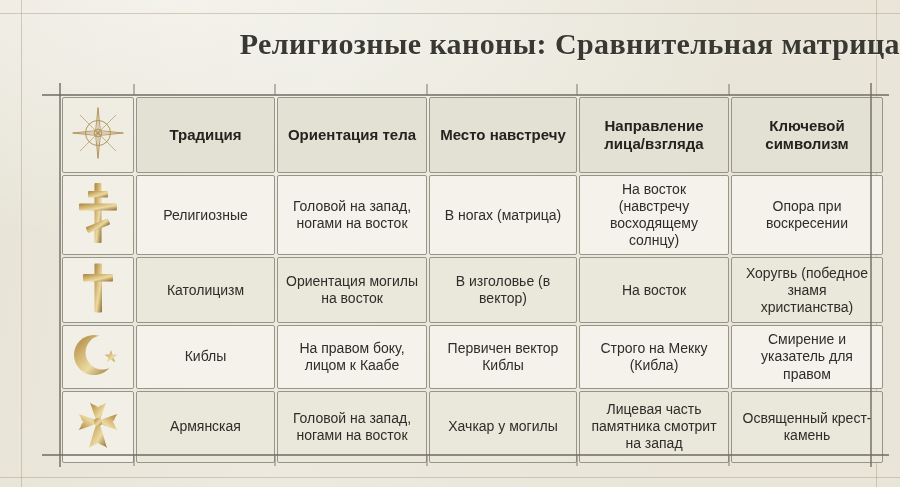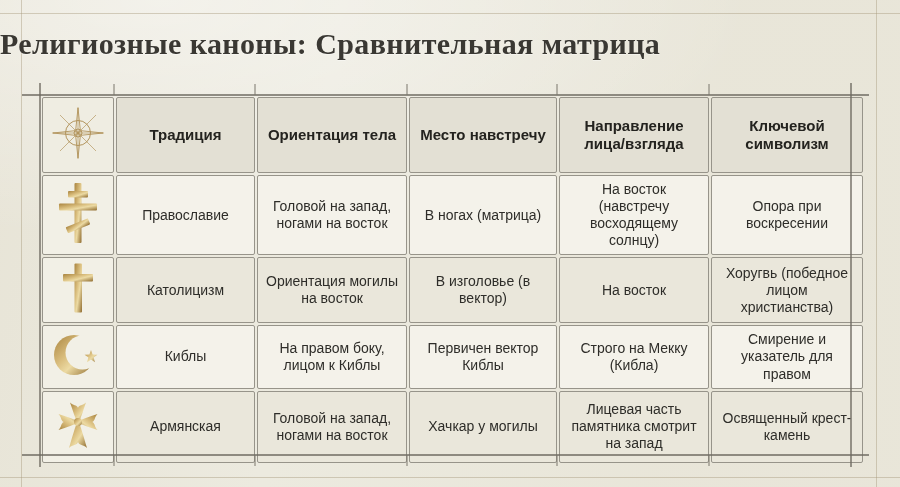--- a/index.html
+++ b/index.html
@@ -17,27 +17,27 @@
   }
   
   .ml{position:absolute;background:rgba(168,156,126,0.45);}
   .ml-h{left:0;width:900px;height:1px;}
   .ml-v{top:0;height:487px;width:1px;}
   .ml-top{top:13px;} .ml-bottom{top:477px;}
   .ml-left{left:21px;} .ml-right{left:876px;}
 
   h1.title{
     position:absolute;top:27px;left:0;width:100%;margin:0;
-    text-align:left;
+    text-align:right;
     font-family:"Liberation Serif", serif;font-weight:bold;font-size:30px;
     letter-spacing:0.4px;color:#3a3833;
     text-shadow:0 1px 0 rgba(255,255,255,0.4);
   }
 
-  .table-wrap{position:absolute;left:40px;top:95px;width:706px;height:360px;}
+  .table-wrap{position:absolute;left:60px;top:95px;width:706px;height:360px;}
   .frame-svg{position:absolute;left:-18px;top:-14px;pointer-events:none;}
 
   table.matrix{
     width:100%;height:358px;
     border-collapse:separate;border-spacing:2px;table-layout:fixed;
   }
   table.matrix th, table.matrix td{
     border:1px solid #97948a;border-radius:2px;
     text-align:center;vertical-align:middle;
     overflow:hidden;
@@ -146,51 +146,51 @@
           <td class="icon-cell">
             <svg width="46" height="62" viewBox="0 0 46 62">
               <g fill="url(#goldGrad)">
                 <rect x="19.5" y="1" width="7" height="60" rx="1"></rect>
                 <rect x="13" y="9" width="20" height="6.5" rx="1"></rect>
                 <rect x="4" y="21.5" width="38" height="7" rx="1"></rect>
                 <rect x="11" y="40.5" width="24" height="6.5" rx="1" transform="rotate(-22 23 44)"></rect>
               </g>
             </svg>
           </td>
-          <td class="data">Православие</td>
+          <td class="data">Религиозные</td>
           <td class="data">Головой на запад, ногами на восток</td>
           <td class="data">В ногах (матрица)</td>
           <td class="data">На восток (навстречу восходящему солнцу)</td>
           <td class="data">Опора при воскресении</td>
         </tr>
         <tr class="row-dark">
           <td class="icon-cell">
             <svg width="36" height="50" viewBox="0 0 36 50">
               <g fill="url(#goldGrad)">
                 <rect x="14.5" y="0.5" width="7.5" height="49" rx="1"></rect>
                 <rect x="3" y="11" width="30" height="7.5" rx="1"></rect>
               </g>
             </svg>
           </td>
           <td class="data">Католицизм</td>
           <td class="data">Ориентация могилы на восток</td>
           <td class="data">В изголовье (в вектор)</td>
           <td class="data">На восток</td>
-          <td class="data">Хоругвь (победное лицом христианства)</td>
+          <td class="data">Хоругвь (победное знамя христианства)</td>
         </tr>
         <tr class="row-light">
           <td class="icon-cell">
             <svg width="50" height="46" viewBox="0 0 50 46">
               <circle cx="21" cy="23" r="20" fill="url(#goldGrad)"></circle>
               <circle cx="29.5" cy="20.5" r="17" fill="#f2f0e6"></circle>
               <polygon fill="url(#goldGrad)" points="38,18 39.6,22.6 44.4,22.7 40.6,25.6 42,30.2 38,27.4 34,30.2 35.4,25.6 31.6,22.7 36.4,22.6"></polygon>
             </svg>
           </td>
           <td class="data">Киблы</td>
-          <td class="data">На правом боку, лицом к Киблы</td>
+          <td class="data">На правом боку, лицом к Каабе</td>
           <td class="data">Первичен вектор Киблы</td>
           <td class="data">Строго на Мекку (Кибла)</td>
           <td class="data">Смирение и указатель для правом</td>
         </tr>
         <tr class="row-dark">
           <td class="icon-cell">
             <svg width="40" height="56" viewBox="0 0 40 56">
               <g fill="url(#goldGrad)">
                 <path id="armUp" d="M20,27 C17,21 15,14 12,5.5 C15.2,8.8 18.6,7.6 20,10.8 C21.4,7.6 24.8,8.8 28,5.5 C25,14 23,21 20,27 Z"></path>
                 <use href="#armUp" transform="rotate(90 20 25)"></use>

